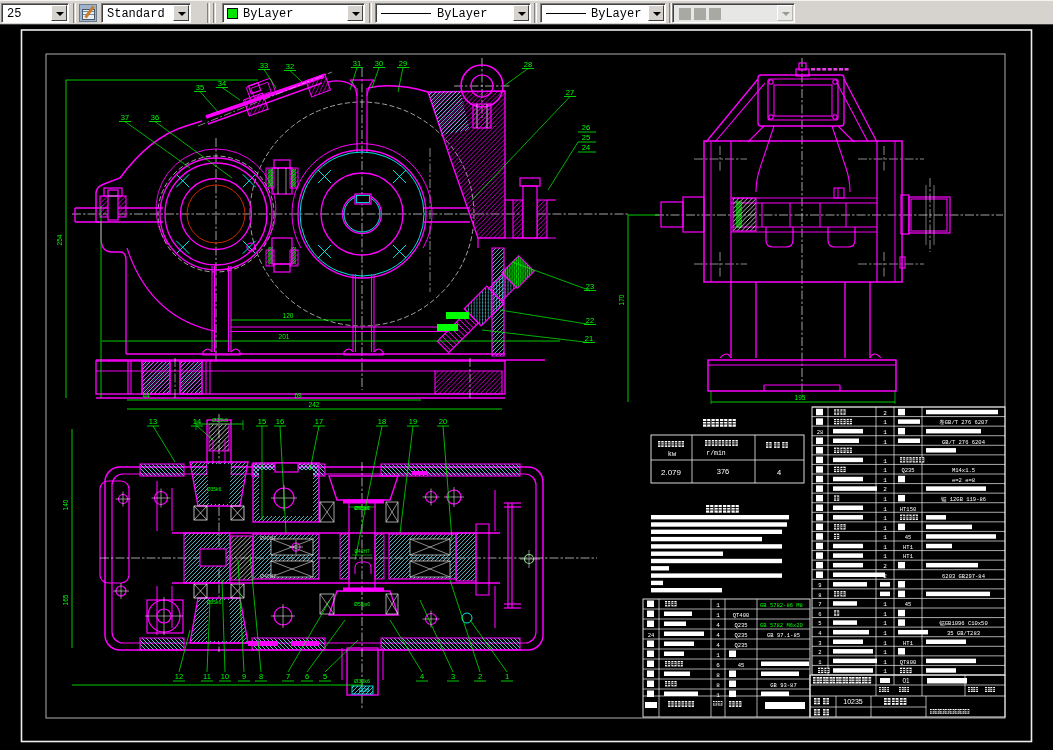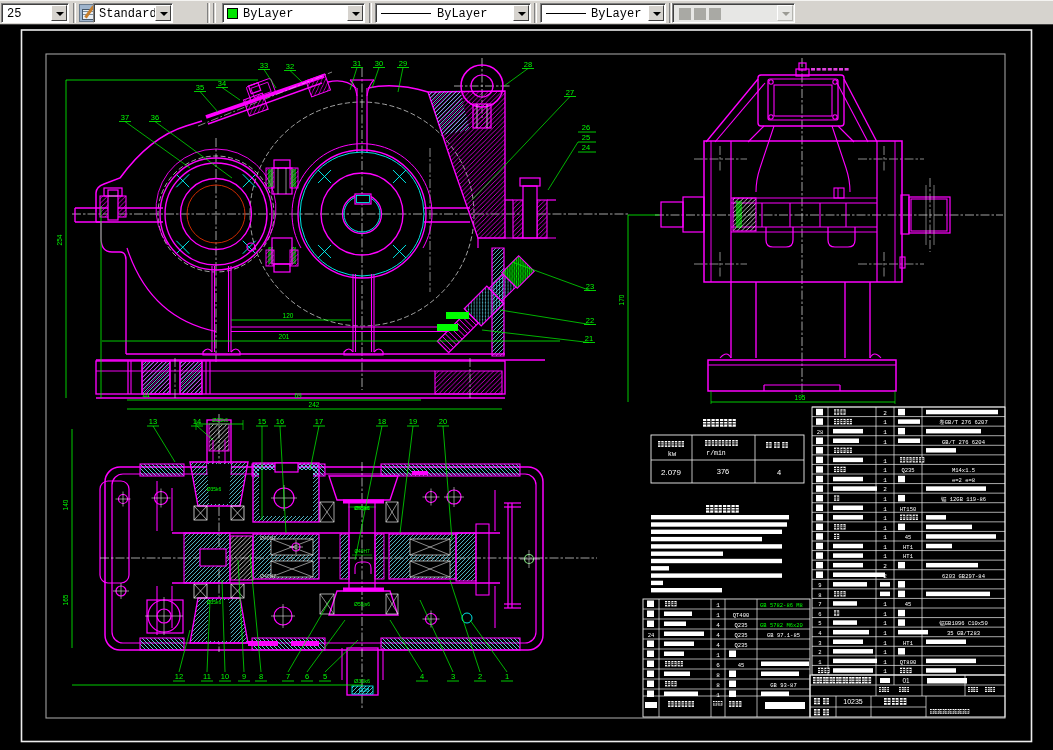--- a/index.html
+++ b/index.html
@@ -16,21 +16,21 @@
         <span class="arr"></span>
       </span>
     </div>
  <div class="sep" style="left:73px"></div>
  <div style="position:absolute;left:79px;top:3px;width:18px;height:18px;background:#9eb4cd;border:1px solid #6a7b8d">
    <div style="position:absolute;left:2px;top:4px;width:13px;height:11px;background:#e8eef4;border:1px solid #46586a"></div>
    <div style="position:absolute;left:3px;top:6px;width:11px;height:1px;background:#7a8a9a"></div>
    <div style="position:absolute;left:3px;top:9px;width:11px;height:1px;background:#7a8a9a"></div>
    <div style="position:absolute;left:8px;top:0px;width:3px;height:14px;background:#c77f2e;transform:rotate(35deg)"></div>
  </div>
- <div class="combo" style="left:93px;width:80px">
+ <div class="combo" style="left:101px;width:90px">
       <span class="ctext">Standard</span>
       <span class="cbtn">
         <span class="arr"></span>
       </span>
     </div>
  <div class="sep" style="left:207px"></div>
     <div class="sep" style="left:213px"></div>
  <div class="combo" style="left:222px;width:143px">
       <span style="position:absolute;left:4px;top:4px;width:11px;height:11px;background:#00e400;border:1px solid #000"></span>
       <span class="ctext" style="left:20px">ByLayer</span>

